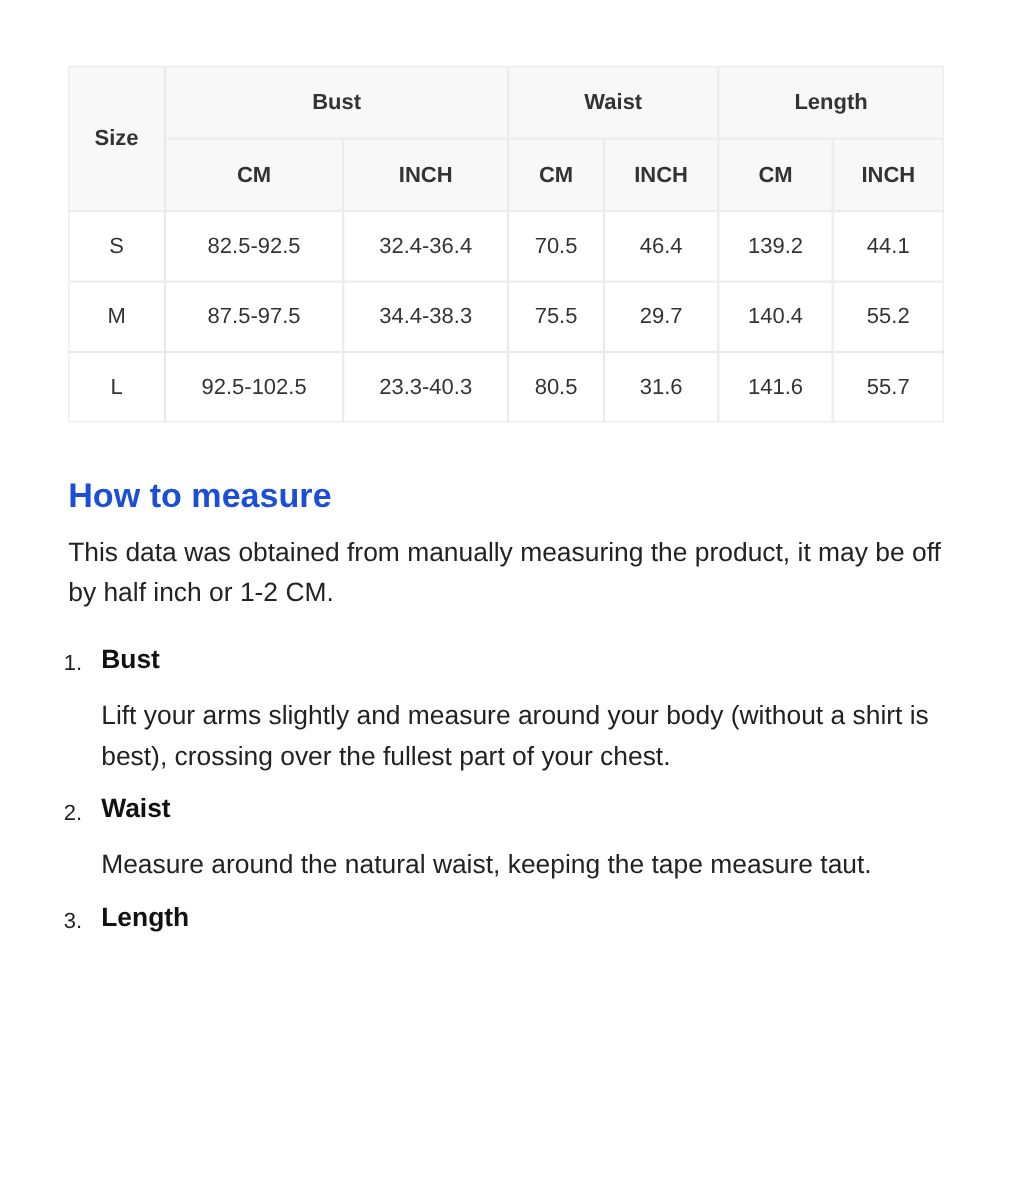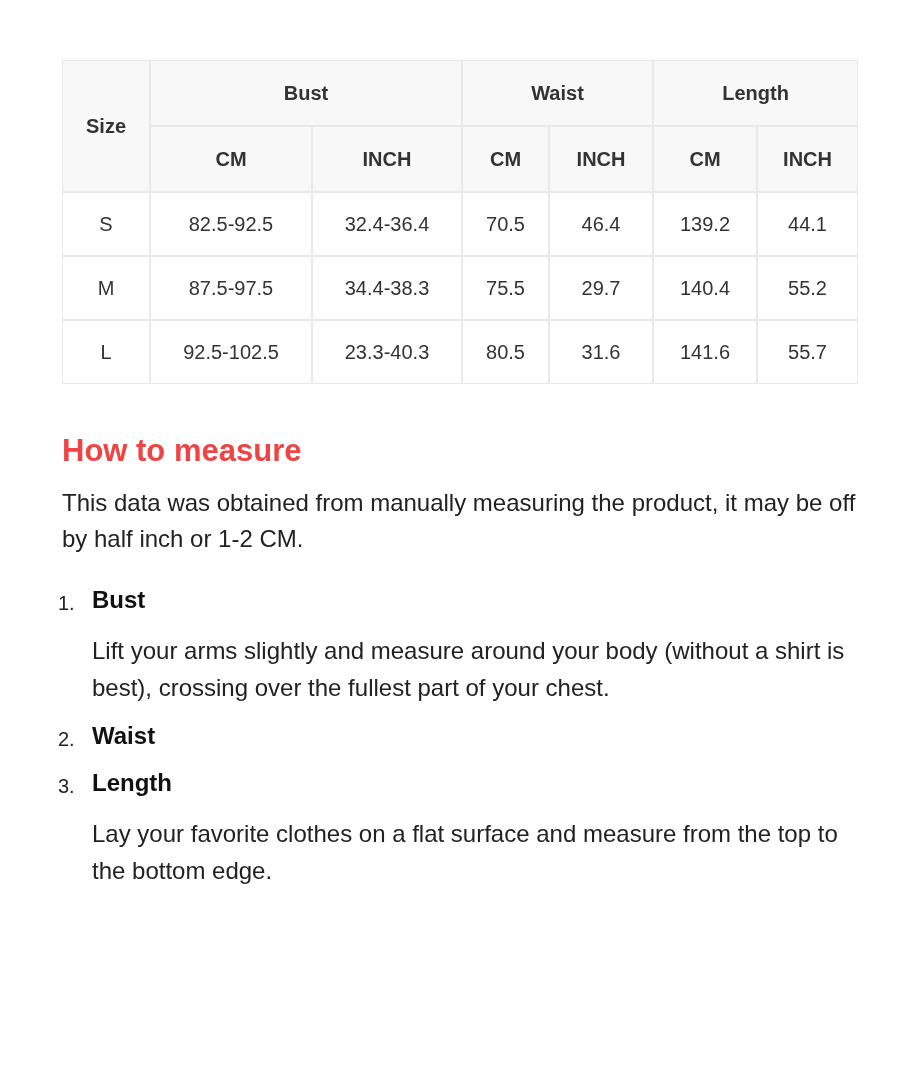--- a/index.html
+++ b/index.html
@@ -50,21 +50,21 @@
     font-weight: normal;
   }
   tr.group-row th { height: 64px; }
   tr.unit-row th  { height: 64px; }
   tr.data-row td  { height: 62px; }
 
   
   .section-title {
     font-size: 31px;
     font-weight: bold;
-    color: #ef4444;
+    color: #1d4ed8;
     margin: 49px 0 0 0;
     line-height: 36px;
   }
   .section-intro {
     font-size: 24px;
     line-height: 36px;
     color: #222222;
     margin: 16px 0 28px 0;
   }
   ol.steps {
@@ -170,25 +170,25 @@
         <span class="step-num">1.</span>
         <div class="step-body">
           <p class="step-title">Bust</p>
           <p class="step-desc">Lift your arms slightly and measure around your body (without a shirt is best), crossing over the fullest part of your chest.</p>
         </div>
       </li>
       <li class="step-row">
         <span class="step-num">2.</span>
         <div class="step-body">
           <p class="step-title">Waist</p>
+          <p class="step-desc">Measure around the natural waist, keeping the tape measure taut.</p>
         </div>
       </li>
       <li class="step-row">
         <span class="step-num">3.</span>
         <div class="step-body">
           <p class="step-title">Length</p>
-          <p class="step-desc">Lay your favorite clothes on a flat surface and measure from the top to the bottom edge.</p>
         </div>
       </li>
     </ol>
 
   </div>
 </div>
 
 </body></html>

